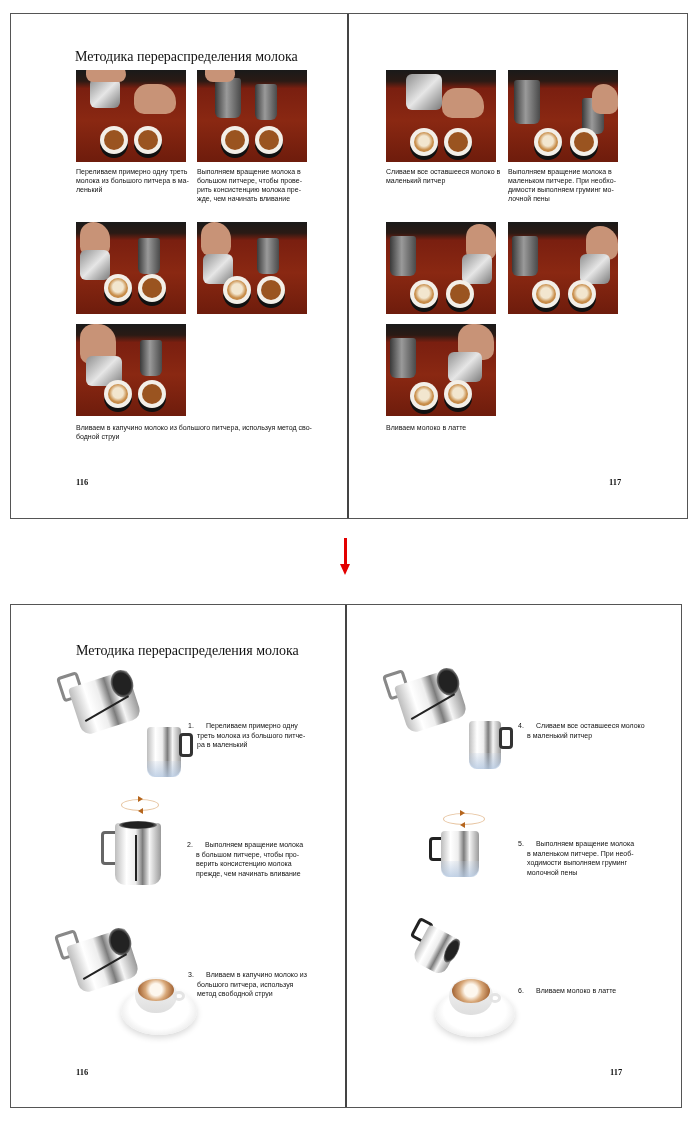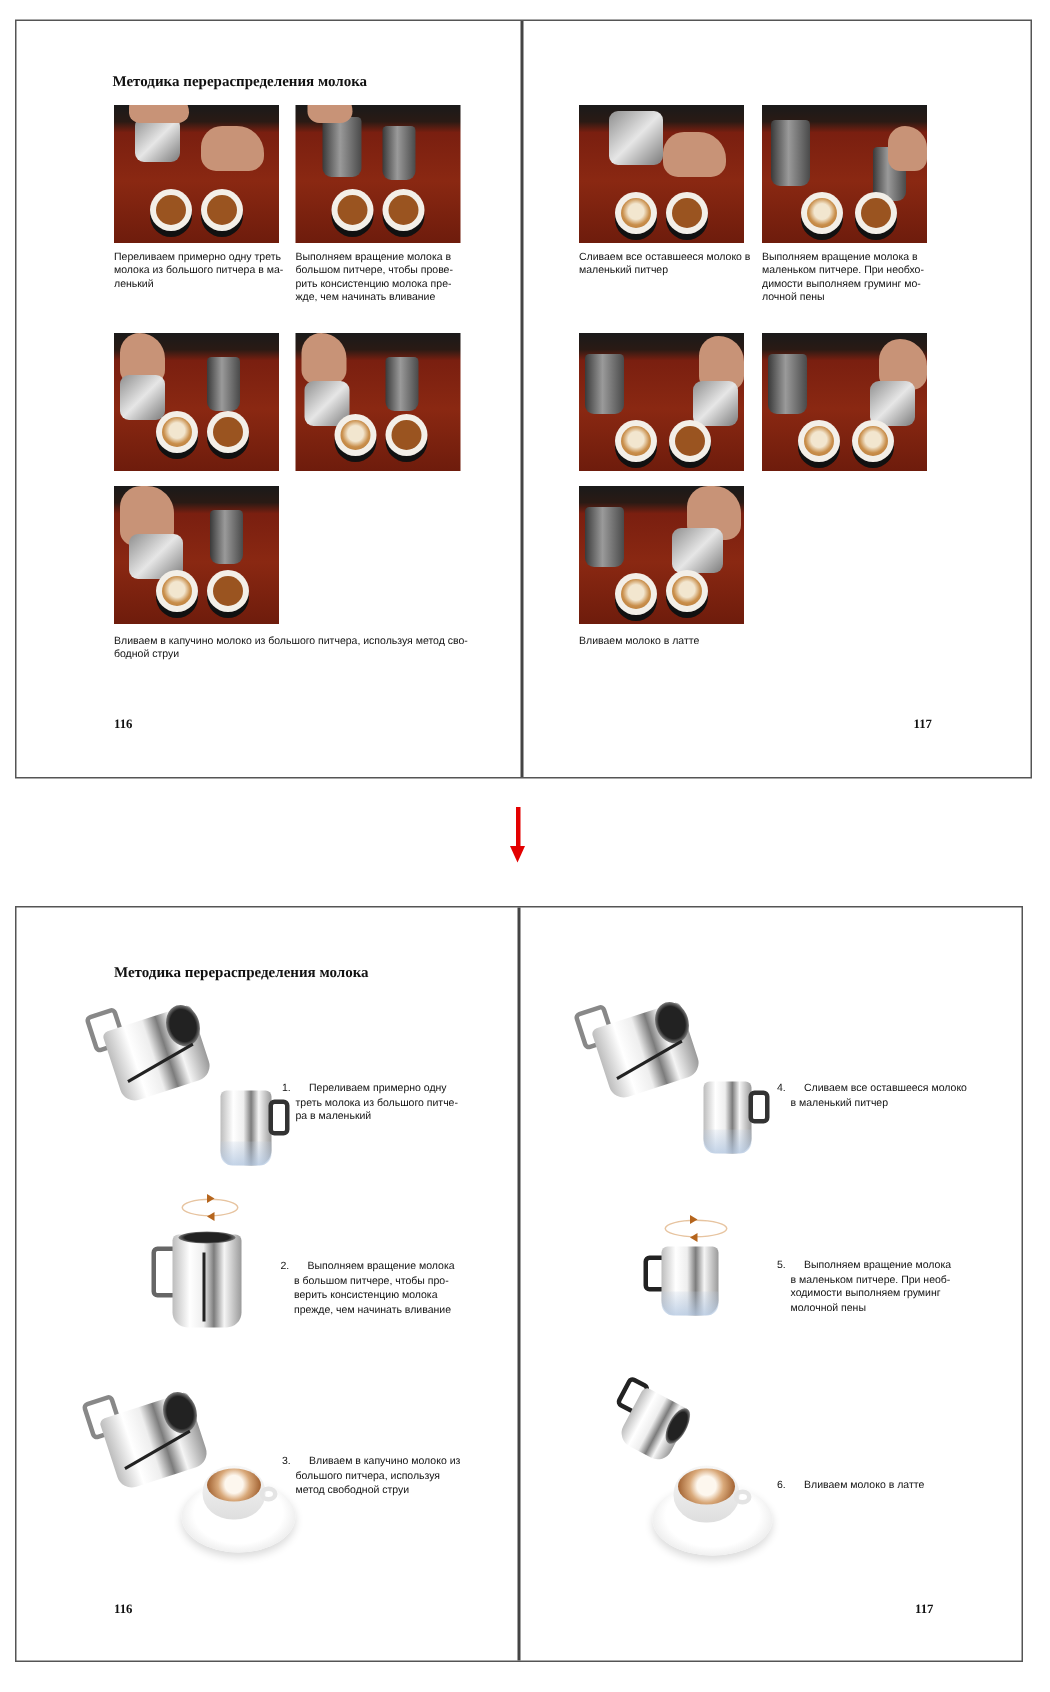--- a/index.html
+++ b/index.html
@@ -3,21 +3,21 @@
 <meta charset="utf-8">
 <style>
   * { box-sizing: border-box; margin: 0; padding: 0; }
   html, body { width: 700px; height: 1128px; background: #ffffff; overflow: hidden; }
   body { position: relative; font-family: "Liberation Sans", sans-serif; color: #111; }
 
   .spread { position: absolute; border: 1.5px solid #555; background: #fff; }
   .spread .divider { position: absolute; top: 0; bottom: 0; width: 1.5px; background: #444; }
   .page { position: absolute; top: 0; bottom: 0; }
 
-  .title { position: absolute; font-family: "Liberation Serif", serif; font-weight: bold; font-size: 10px; color: #111; white-space: nowrap; text-align: center; }
+  .title { position: absolute; font-family: "Liberation Serif", serif; font-weight: normal; font-size: 14px; color: #111; white-space: nowrap; text-align: center; }
   .pagenum { position: absolute; font-family: "Liberation Serif", serif; font-weight: bold; font-size: 8.5px; color: #111; }
 
   .photo { position: absolute; width: 110px; height: 92px; background: linear-gradient(180deg, #1a1a1a 0%, #2a1a14 12%, #7a1f10 20%, #8a2812 55%, #6e1c0c 100%); overflow: hidden; }
   .photo .cup { position: absolute; width: 28px; height: 28px; border-radius: 50%; background: #f3efe8; box-shadow: 0 4px 0 #111; }
   .photo .cup::after { content: ""; position: absolute; left: 4px; top: 4px; width: 20px; height: 20px; border-radius: 50%; background: #9a5420; }
   .photo .cup.art::after { background: radial-gradient(circle at 50% 45%, #f2e6cf 0 35%, #c98f4c 60%, #b0702e 100%); }
   .photo .jug { position: absolute; width: 22px; height: 36px; border-radius: 3px 3px 6px 6px; background: linear-gradient(90deg, #3a3a3a, #9a9a9a 45%, #4a4a4a); }
   .photo .hand { position: absolute; width: 42px; height: 30px; border-radius: 14px 18px 10px 10px; background: #c89377; }
   .photo .pour { position: absolute; width: 30px; height: 30px; border-radius: 6px; background: linear-gradient(135deg, #8f8f8f, #e6e6e6 50%, #7a7a7a); }
 

